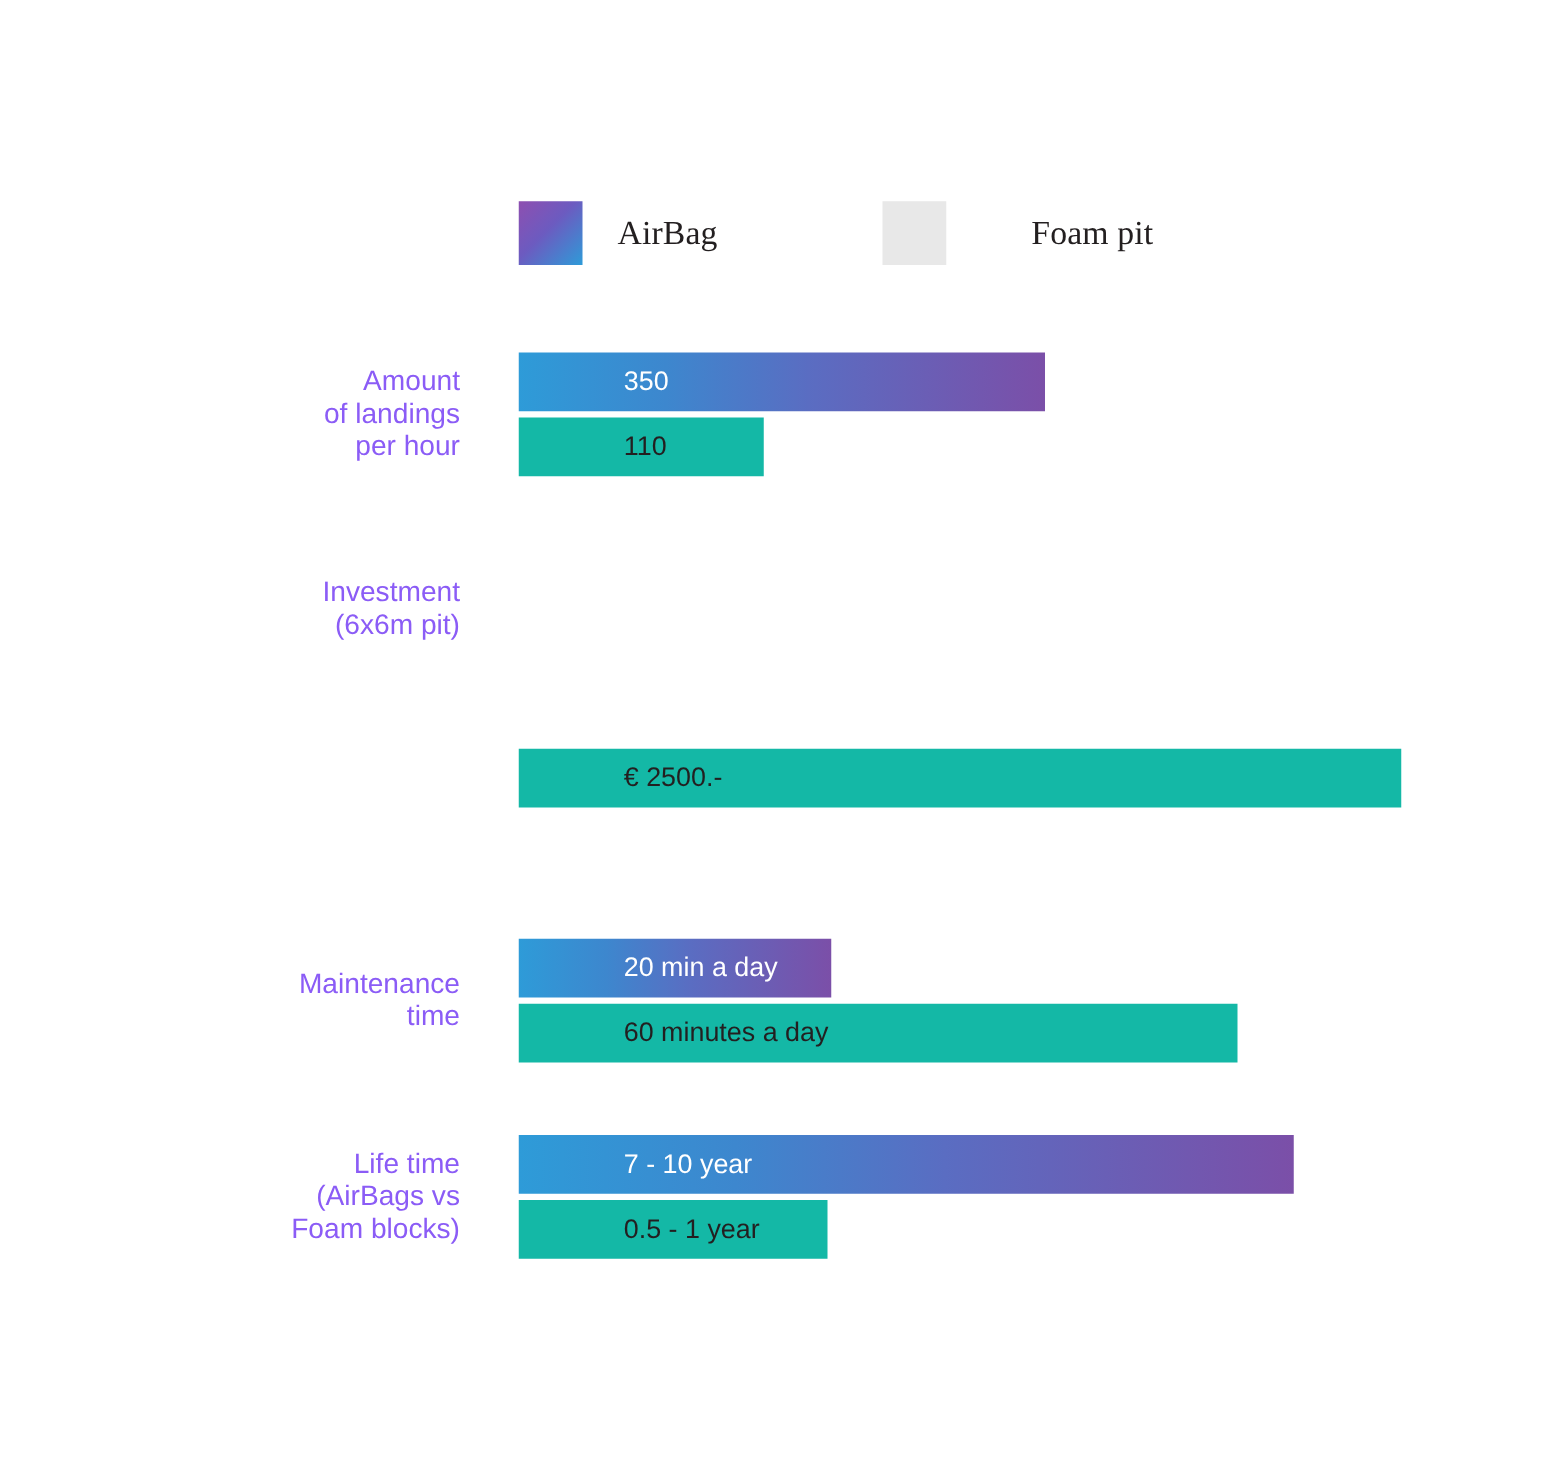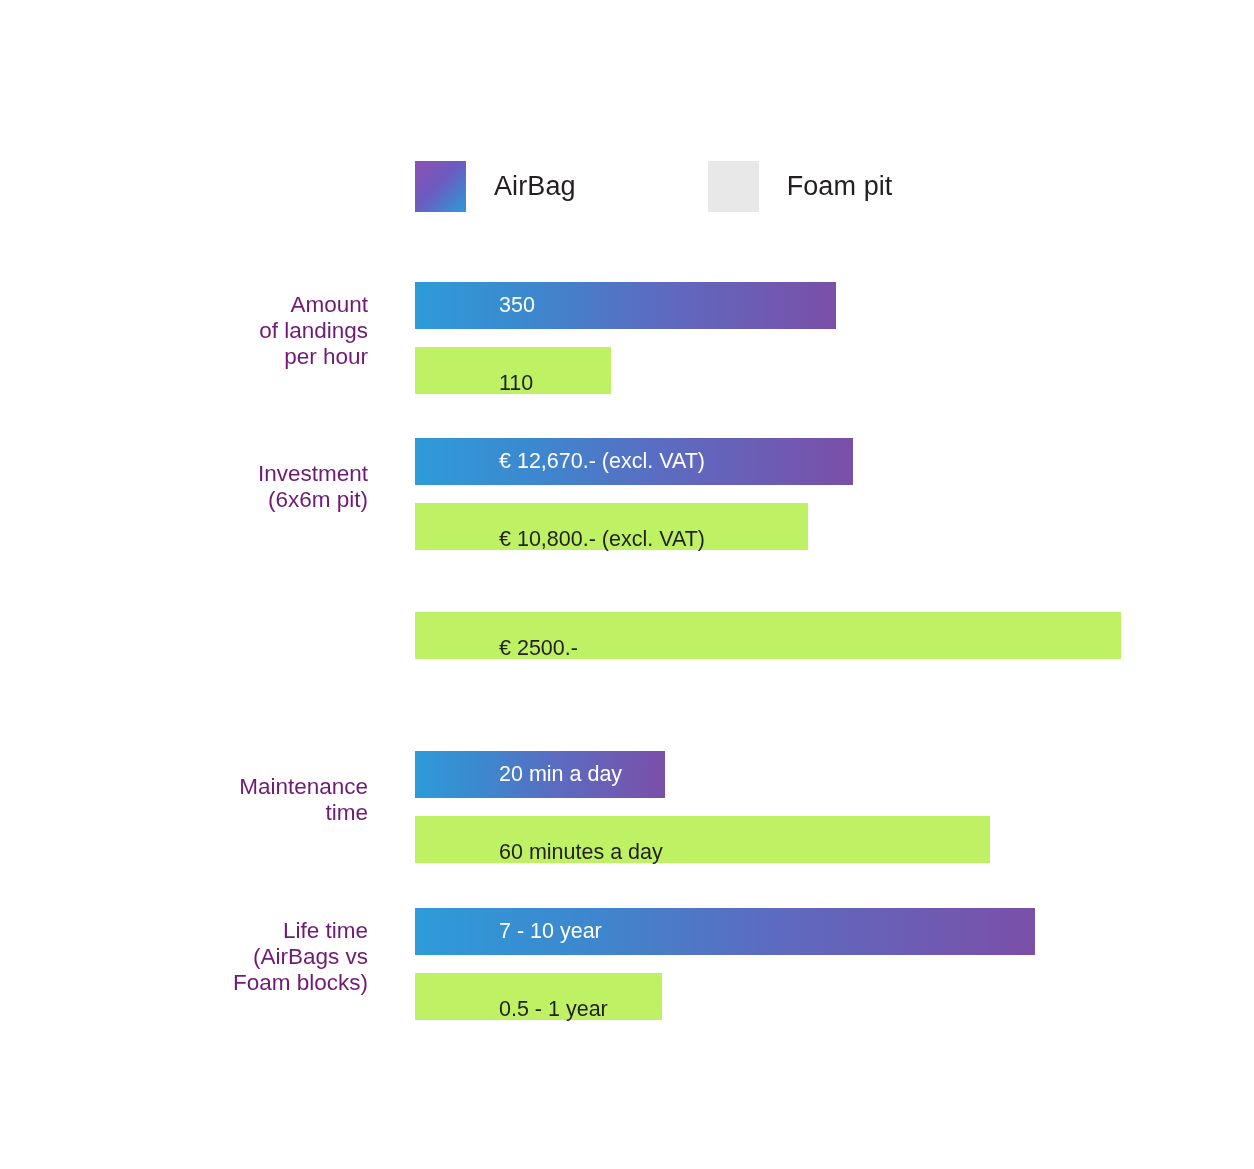--- a/index.html
+++ b/index.html
@@ -31,38 +31,40 @@
     top: 161px;
     display: flex;
     align-items: center;
   }
   .legend-item {
     display: flex;
     align-items: center;
   }
   .legend-item + .legend-item {
     margin-left: 132px;
+    gap: 40px;
   }
   .legend-swatch {
     width: 51px;
     height: 51px;
     flex: 0 0 auto;
   }
   .legend-swatch.airbag {
     background: linear-gradient(135deg, #8E4FB0 0%, #6C5BC0 45%, #2E9BD8 100%);
   }
   .legend-swatch.foam {
     background: #E8E8E8;
   }
   .legend-label {
     margin-left: 28px;
     font-size: 27px;
     color: #231f20;
     letter-spacing: 0.1px;
     white-space: nowrap;
+    font-family: Liberation Serif, serif;
   }
 
   
   .rows {
     position: absolute;
     left: 0;
     top: 0;
     width: 1254px;
   }
   .row {
@@ -73,43 +75,42 @@
   }
   .row-label {
     position: absolute;
     left: 0;
     width: 368px;
     top: 50%;
     transform: translateY(-50%);
     text-align: right;
     font-size: 22.5px;
     line-height: 26px;
-    color: #701a75;
+    color: #8b5cf6;
     white-space: pre-line;
   }
   .bars {
     position: absolute;
     left: 415px;
     top: 0;
   }
   .bar {
     height: 47px;
     display: flex;
     align-items: center;
     box-sizing: border-box;
   }
   .bar.airbag {
     background: linear-gradient(90deg, #2E9BD8 0%, #3D87CE 28%, #5A6DC2 55%, #7B4FA8 100%);
     color: #ffffff;
   }
   .bar.foam {
-    background: #bef264;
+    background: #14b8a6;
     color: #231f20;
-    margin-top: 18px;
-    align-items: flex-end;
+    margin-top: 5px;
   }
   .bar-value {
     margin-left: 84px;
     font-size: 21.5px;
     line-height: 1;
     white-space: nowrap;
   }
 </style>
 </head>
 <body>
@@ -139,28 +140,20 @@
         </div>
         <div class="bar foam" style="width:196px">
           <span class="bar-value">110</span>
         </div>
       </div>
     </div>
 
     <div class="row" style="top:438px">
       <div class="row-label">Investment
 (6x6m pit)</div>
-      <div class="bars">
-        <div class="bar airbag" style="width:438px">
-          <span class="bar-value">€ 12,670.- (excl. VAT)</span>
-        </div>
-        <div class="bar foam" style="width:393px">
-          <span class="bar-value">€ 10,800.- (excl. VAT)</span>
-        </div>
-      </div>
     </div>
 
     <div class="row" style="top:594px">
       <div class="bars">
         <div class="bar foam" style="width:706px">
           <span class="bar-value">€ 2500.-</span>
         </div>
       </div>
     </div>
 

